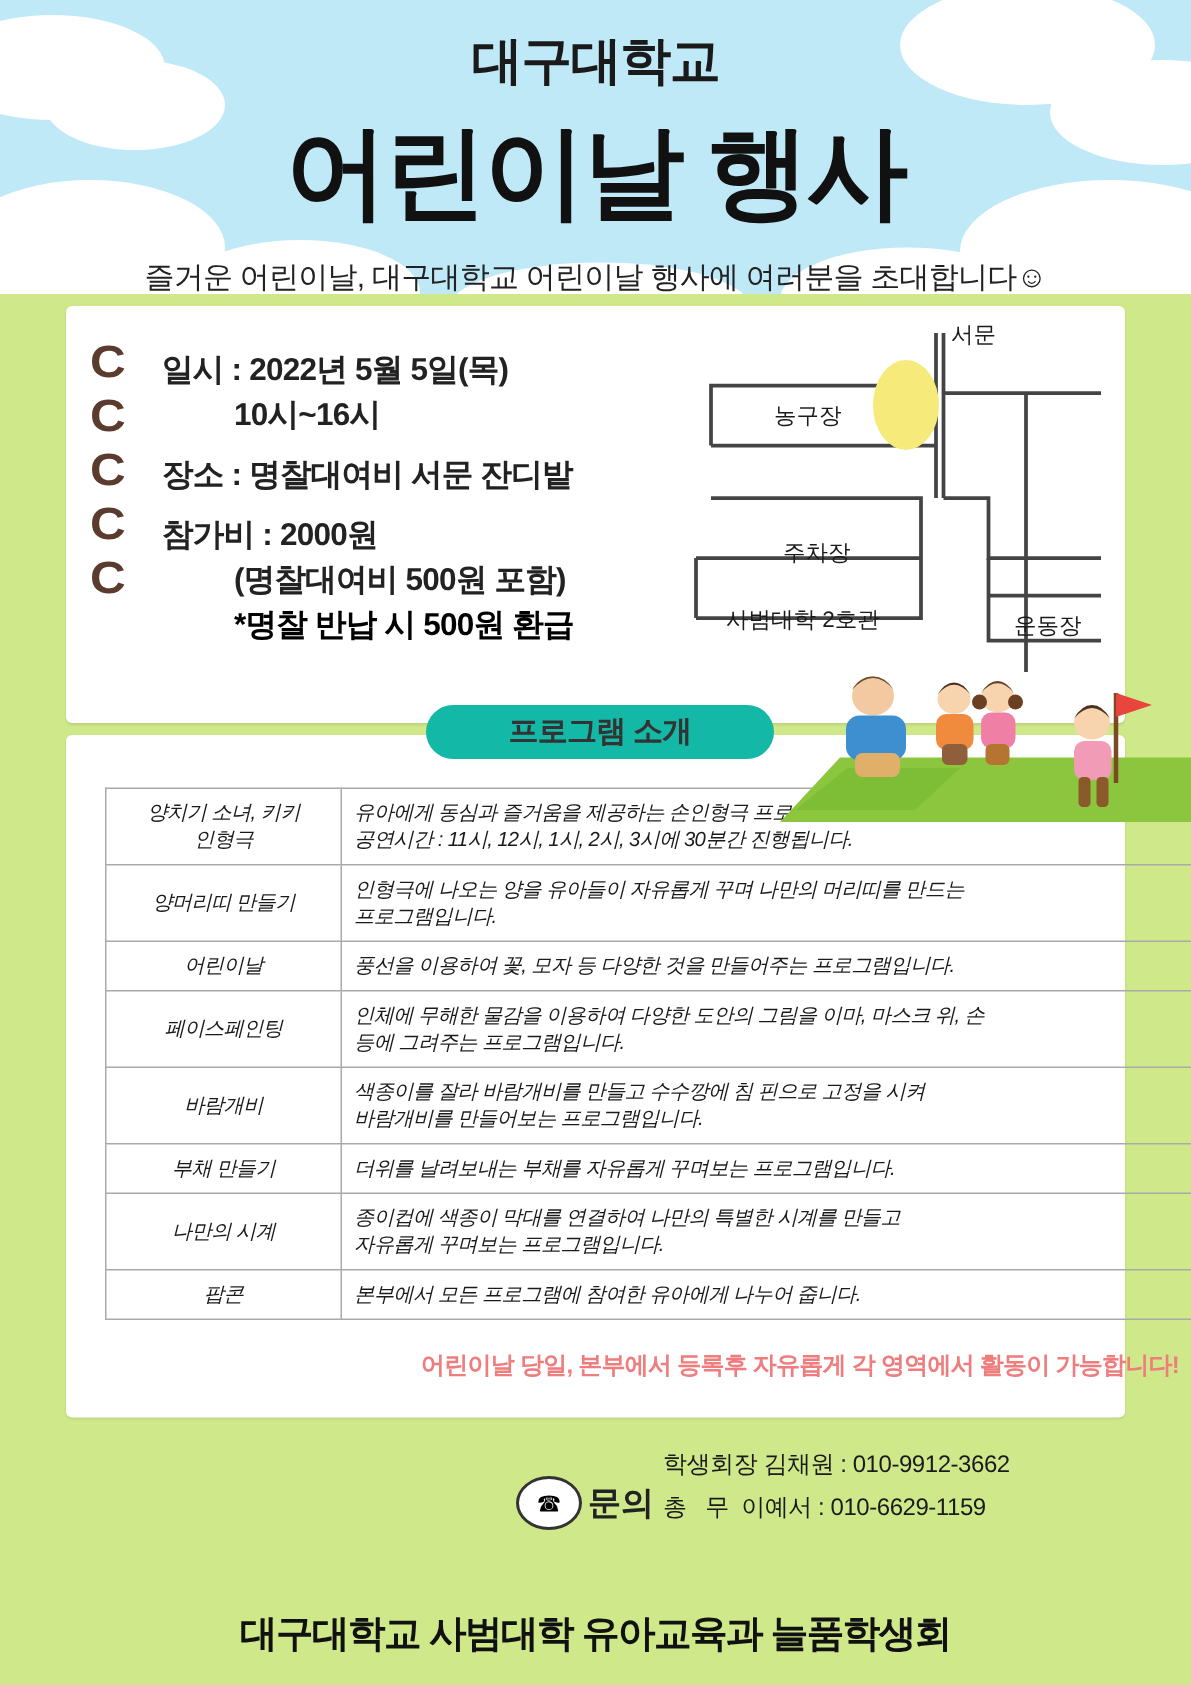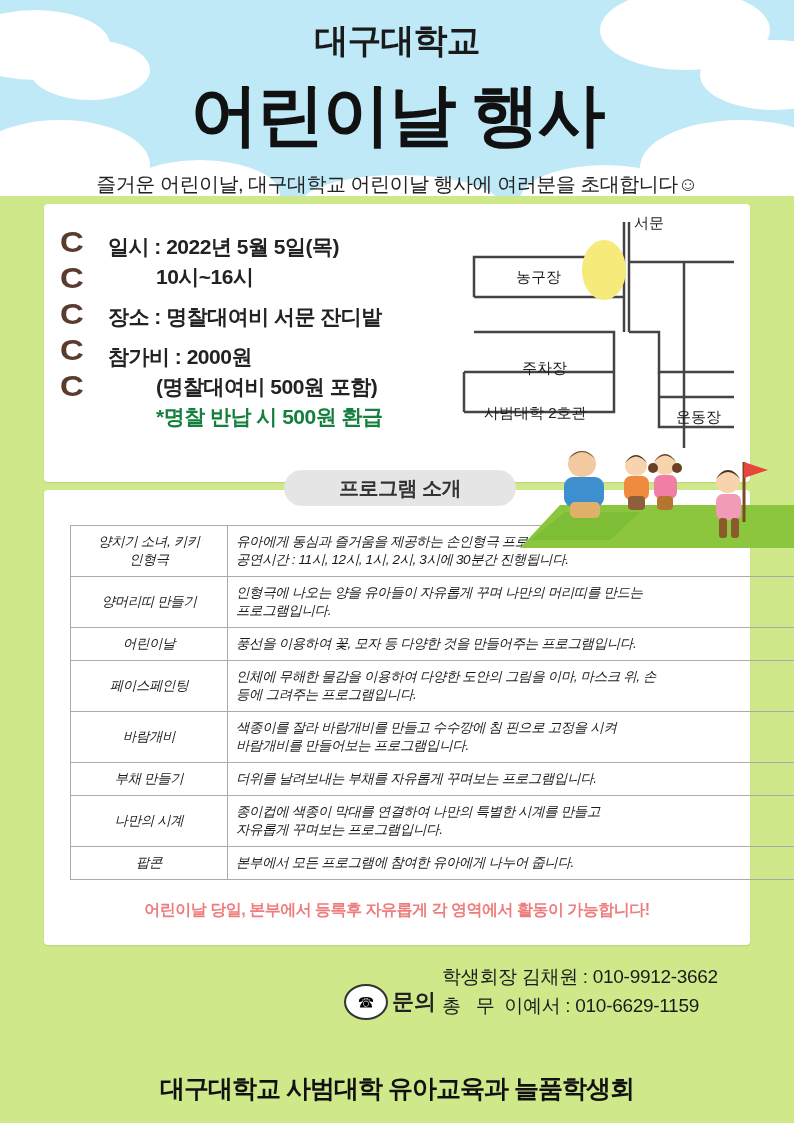--- a/index.html
+++ b/index.html
@@ -100,21 +100,21 @@
     width: 340px;
   }
   .iline {
     font-size: 21px;
     font-weight: bold;
     color: #222222;
     line-height: 30px;
     letter-spacing: -0.5px;
   }
   .iline.indent { padding-left: 48px; }
-  .iline.red { color: #15803d; }
+  .iline.red { color: #000000; }
   .iline.sp { margin-top: 10px; }
 
   
   .map {
     position: absolute;
     top: 8px;
     left: 400px;
     width: 300px;
     height: 236px;
   }
@@ -126,21 +126,21 @@
     white-space: nowrap;
   }
 
   
   .prog-banner {
     position: absolute;
     top: 470px;
     left: 284px;
     width: 232px;
     height: 36px;
-    background: #e5e5e5;
+    background: #14b8a6;
     border-radius: 18px;
     text-align: center;
     line-height: 36px;
     font-size: 20px;
     font-weight: bold;
     color: #333333;
     letter-spacing: -0.5px;
     z-index: 5;
   }
 
@@ -185,25 +185,26 @@
   }
   td.pname {
     width: 140px;
     text-align: center;
   }
   .note {
     position: absolute;
     left: 0;
     top: 410px;
     width: 706px;
-    text-align: center;
+    text-align: right;
     font-size: 16px;
     font-weight: bold;
     color: #ef7d7d;
     letter-spacing: -0.5px;
+    padding-left: 36px;
   }
 
   
   .contact {
     position: absolute;
     top: 962px;
     left: 44px;
     width: 706px;
     height: 96px;
   }
@@ -231,21 +232,21 @@
     color: #222222;
     margin-left: 2px;
   }
   .contact-lines {
     position: absolute;
     left: 398px;
     top: 0;
     width: 310px;
   }
   .cline {
-    font-size: 19px;
+    font-size: 16px;
     color: #1a1a1a;
     line-height: 29px;
     letter-spacing: -0.3px;
     white-space: pre;
   }
 
   
   .footer {
     position: absolute;
     top: 1072px;

